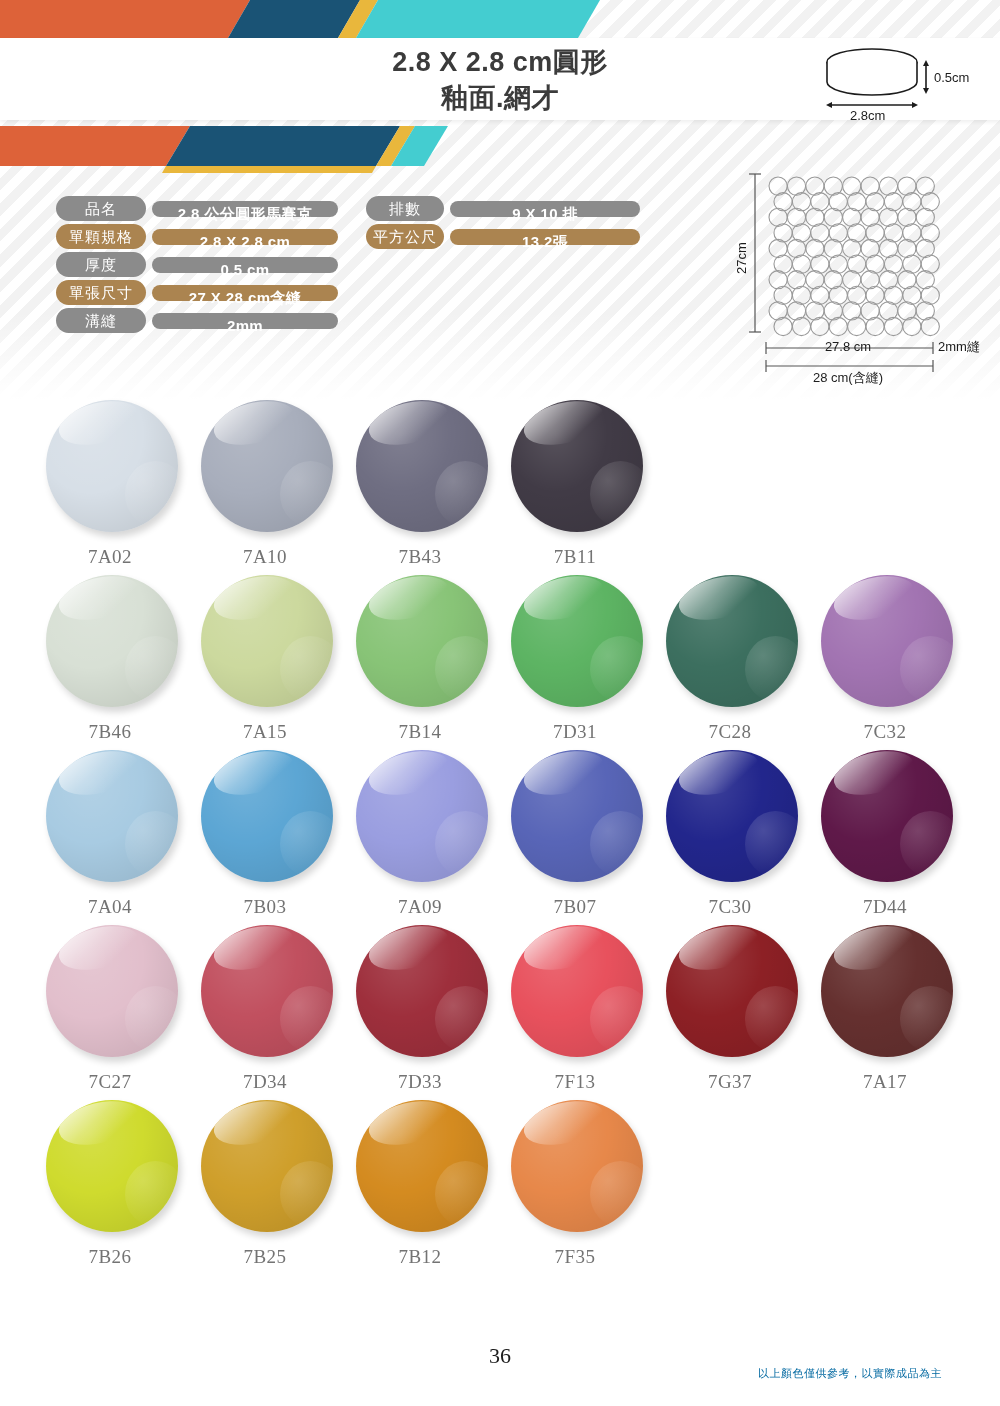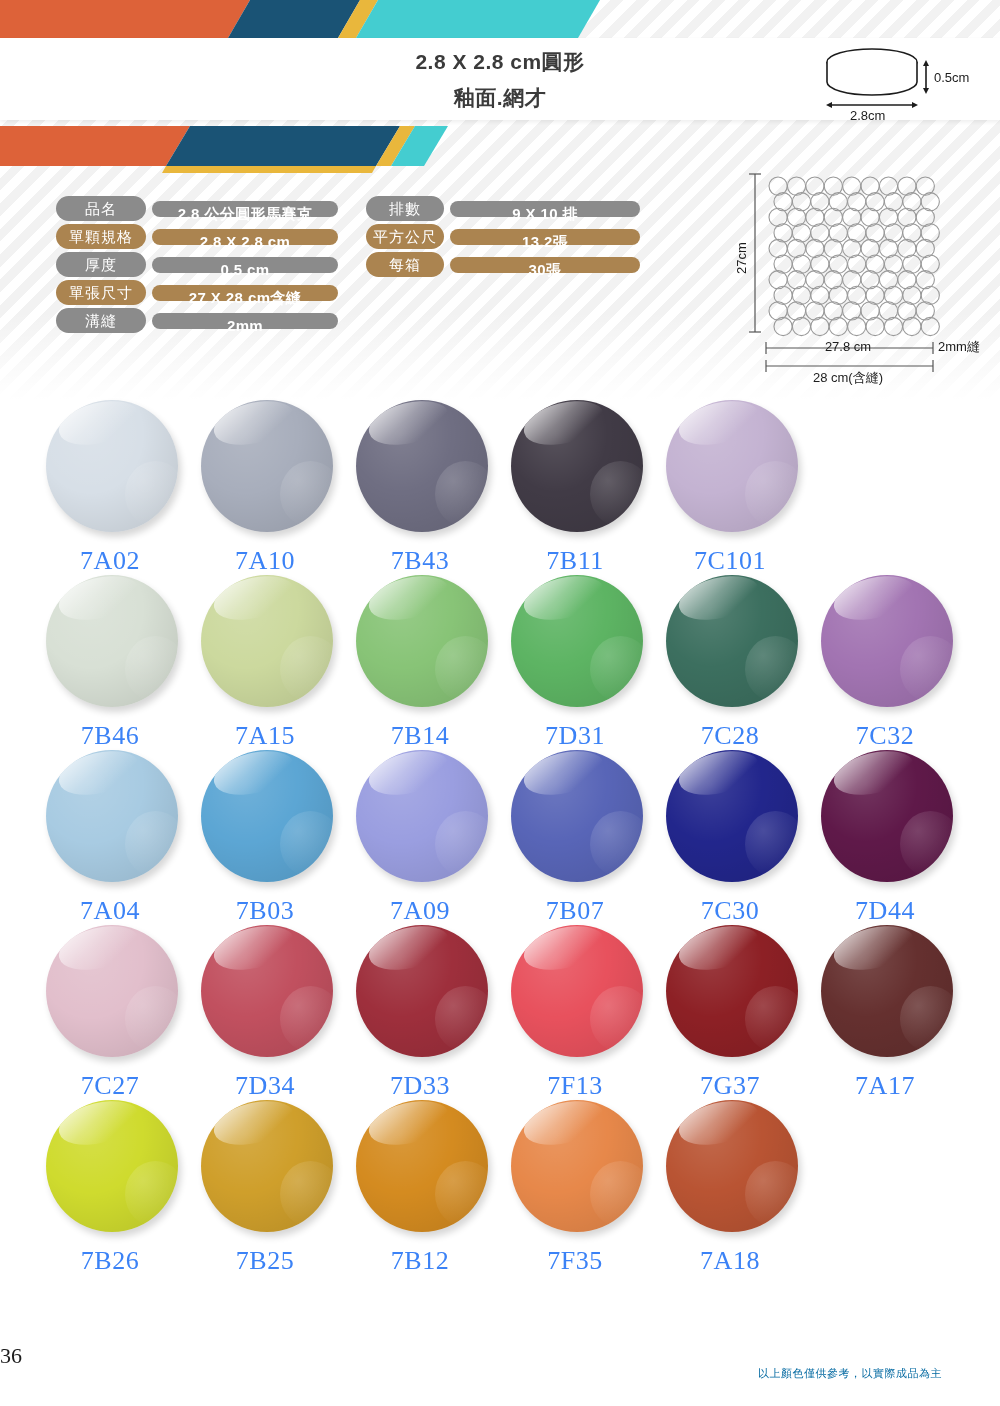--- a/index.html
+++ b/index.html
@@ -46,21 +46,21 @@
     box-shadow: 0 2px 4px rgba(0,0,0,0.07);
   }
   .title-text {
     position: absolute;
     left: 0; top: 44px;
     width: 1000px;
     text-align: center;
     z-index: 6;
     color: #3b3b3b;
     font-weight: bold;
-    font-size: 21px;
+    font-size: 27px;
     line-height: 36px;
     letter-spacing: 0.5px;
   }
 
   
   .cylinder-wrap { position: absolute; left: 812px; top: 40px; z-index: 6; }
 
   
   .spec-tables { position: absolute; left: 0; top: 196px; width: 700px; z-index: 6; }
   .spec-table { position: absolute; }
@@ -140,31 +140,31 @@
     inset: 0;
     border-radius: 50%;
     background: radial-gradient(ellipse at 34% 26%, rgba(255,255,255,0.12) 0%, rgba(255,255,255,0) 42%, rgba(0,0,0,0.12) 96%);
   }
   .swatch-label {
     position: absolute;
     left: 0; top: 148px;
     width: 148px;
     text-align: center;
     font-family: "Liberation Serif", serif;
-    font-size: 26px;
-    color: #3b82f6;
+    font-size: 19px;
+    color: #737373;
     letter-spacing: 0.5px;
   }
 
   
   .page-number {
     position: absolute;
     left: 0; top: 1343px;
     width: 1000px;
-    text-align: left;
+    text-align: center;
     font-family: "Liberation Serif", serif;
     font-size: 22px;
     color: #1c1c1c;
     z-index: 6;
   }
   .disclaimer {
     position: absolute;
     right: 58px; top: 1366px;
     font-size: 11px;
     color: #0369a1;
@@ -249,24 +249,20 @@
   </div>
 
   <div class="spec-table right">
     <div class="spec-row">
       <div class="spec-key bg-gray">排數</div>
       <div class="spec-val bg-gray">9 X 10 排</div>
     </div>
     <div class="spec-row">
       <div class="spec-key bg-brown">平方公尺</div>
       <div class="spec-val bg-brown">13.2張</div>
-    </div>
-    <div class="spec-row">
-      <div class="spec-key bg-brown">每箱</div>
-      <div class="spec-val bg-brown">30張</div>
     </div>
   </div>
 
 </div>
 
 <div class="sheet-diagram">
   <svg width="270" height="225" viewBox="0 0 270 225">
 
     <line x1="35" y1="14" x2="35" y2="172" stroke="#555" stroke-width="1.2"></line>
     <line x1="29" y1="14" x2="41" y2="14" stroke="#555" stroke-width="1.2"></line>
@@ -406,28 +402,20 @@
         <div class="swatch-label">7B43</div>
       </div>
       <div class="swatch-cell">
         <div class="swatch-disc" style="background: rgb(65, 59, 70);">
           <div class="shade"></div>
           <div class="gloss"></div>
           <div class="gloss2"></div>
         </div>
         <div class="swatch-label">7B11</div>
       </div>
-      <div class="swatch-cell">
-        <div class="swatch-disc" style="background: rgb(196, 179, 210);">
-          <div class="shade"></div>
-          <div class="gloss"></div>
-          <div class="gloss2"></div>
-        </div>
-        <div class="swatch-label">7C101</div>
-      </div>
     </div>
     <div class="swatch-row">
       <div class="swatch-cell">
         <div class="swatch-disc" style="background: rgb(216, 224, 213);">
           <div class="shade"></div>
           <div class="gloss"></div>
           <div class="gloss2"></div>
         </div>
         <div class="swatch-label">7B46</div>
       </div>
@@ -597,26 +585,18 @@
         </div>
         <div class="swatch-label">7B12</div>
       </div>
       <div class="swatch-cell">
         <div class="swatch-disc" style="background: rgb(231, 136, 74);">
           <div class="shade"></div>
           <div class="gloss"></div>
           <div class="gloss2"></div>
         </div>
         <div class="swatch-label">7F35</div>
-      </div>
-      <div class="swatch-cell">
-        <div class="swatch-disc" style="background: rgb(185, 84, 51);">
-          <div class="shade"></div>
-          <div class="gloss"></div>
-          <div class="gloss2"></div>
-        </div>
-        <div class="swatch-label">7A18</div>
       </div>
     </div>
   </div>
 
 <div class="page-number">36</div>
 <div class="disclaimer">以上顏色僅供參考，以實際成品為主</div>
 
 </body></html>

